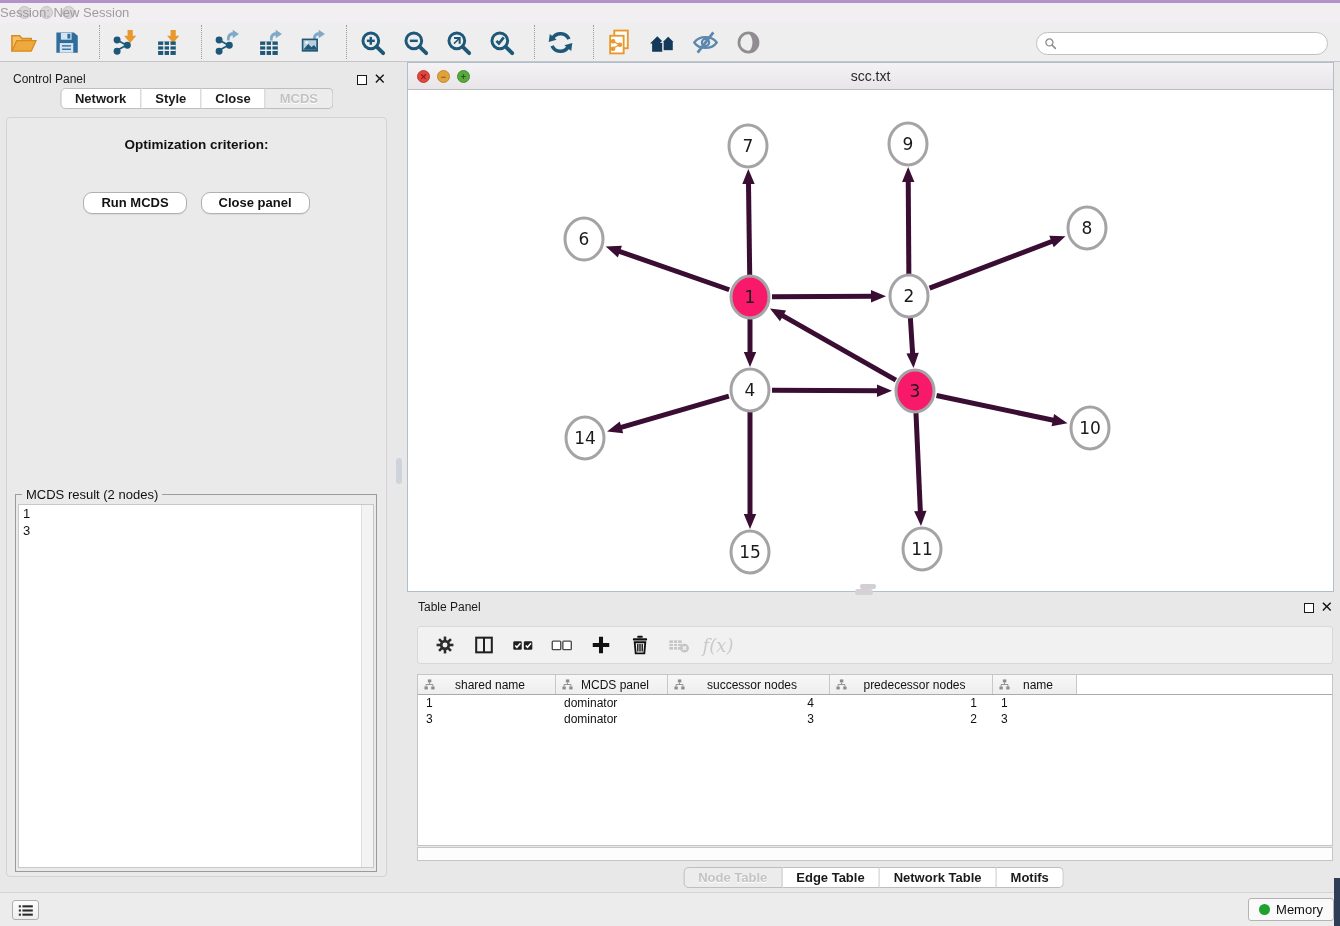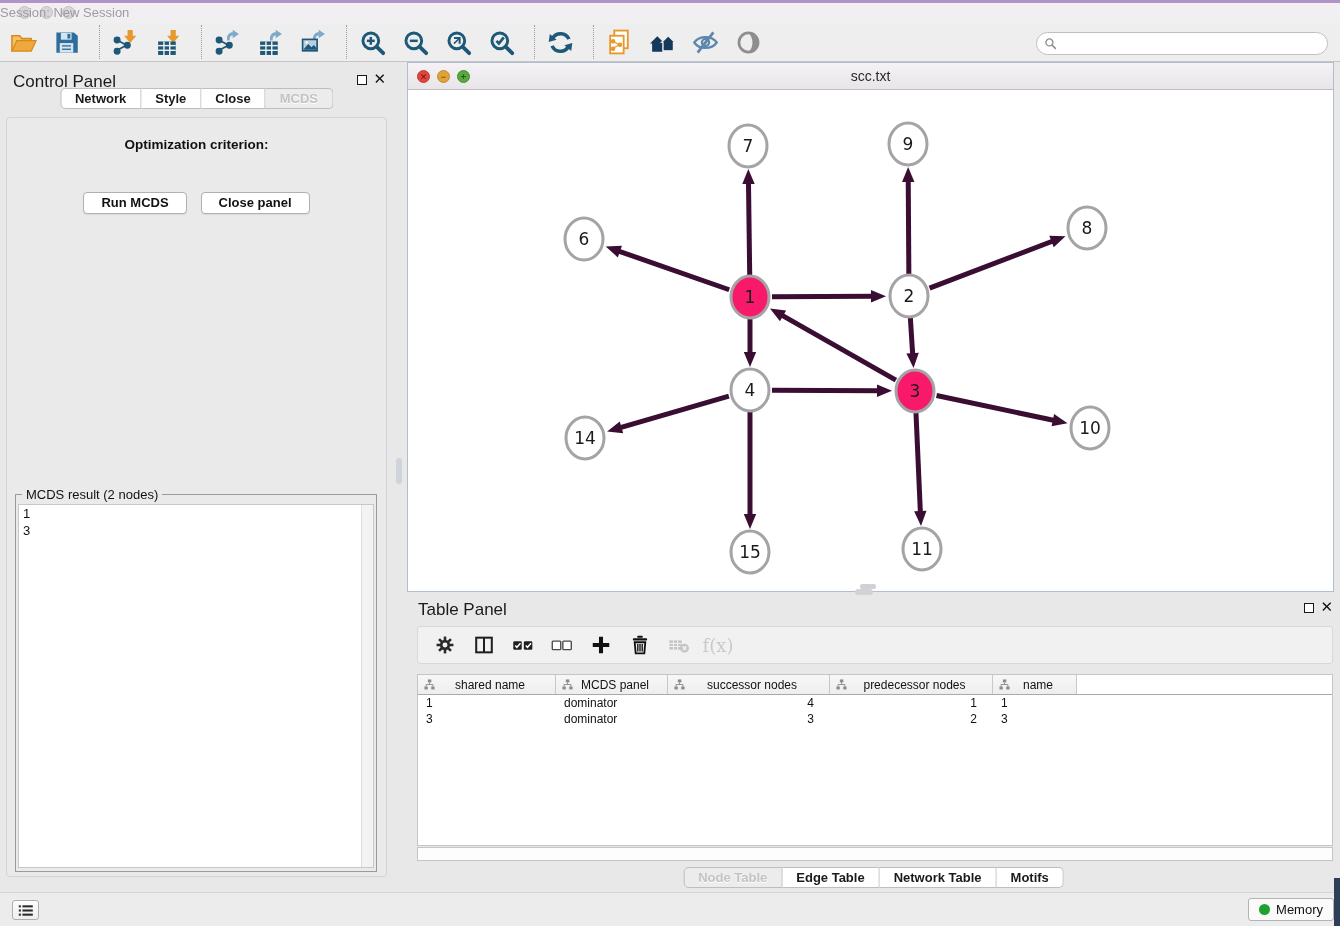--- a/index.html
+++ b/index.html
@@ -18,38 +18,38 @@
   .tbi { width:30px; height:30px; margin-right:13px; display:flex; align-items:center; justify-content:center; flex:0 0 auto; }
   .tbi svg { width:27px; height:27px; }
   .tbsep { width:1px; height:34px; border-left:1px dotted #9C9A9C; margin:0 10px 0 5px; flex:0 0 auto; }
   .search-wrap { position:absolute; right:12px; top:9px; width:292px; height:23px; background:#FFFFFF; border:1px solid #C1BFC1; border-radius:12px; display:flex; align-items:center; padding-left:7px; }
   .search-wrap svg { width:13px; height:13px; }
   .search-input { border:none; outline:none; flex:1; height:19px; font-size:13px; background:transparent; padding-left:4px; font-family:inherit; }
 
   
   .control-panel { position:absolute; left:0; top:68px; width:393px; height:813px; }
   .panel-header { position:absolute; left:0; top:0; width:100%; height:26px; }
-  .panel-title { position:absolute; left:13px; top:4px; font-size:17px; color:#1A1A1A; }
+  .panel-title { position:absolute; left:13px; top:4px; font-size:12px; color:#1A1A1A; }
   .ph-float { position:absolute; right:26px; top:7px; width:10px; height:10px; border:1.6px solid #1A1A1A; background:#FFF; }
   .ph-close { position:absolute; right:7px; top:2px; font-size:15px; font-weight:bold; color:#111; line-height:18px; }
   .tabs-row { display:flex; }
   .cp-tabs { position:absolute; top:20px; left:50%; transform:translateX(-50%); }
   .tab { background:#FFFFFF; border:1px solid #BFBDBF; border-left:none; height:21px; line-height:19px; padding:0 14px; font-size:13px; font-weight:700; color:#1A1A1A; white-space:nowrap; }
   .tab:first-child { border-left:1px solid #BFBDBF; border-radius:5px 0 0 5px; }
   .tab:last-child { border-radius:0 5px 5px 0; }
   .tab.active { background:#EDECED; color:#C4C2C4; text-shadow:0 1px 0 #FFF; }
   .cp-body { position:absolute; left:6px; right:6px; top:49px; bottom:4px; background:#EBEAEB; border:1px solid #D4D2D4; border-radius:4px; }
   .opt-label { position:absolute; top:19px; left:0; right:0; text-align:center; font-size:13.5px; font-weight:700; color:#111; }
   .combo { position:absolute; left:32px; right:34px; top:42px; height:22px; background:#FFF; border:1px solid #B5B3B5; border-radius:4px; display:flex; align-items:center; padding:0 22px 0 10px; font-size:13px; box-shadow:0 1px 1px rgba(0,0,0,0.05); }
   .combo-stepper { position:absolute; right:8px; top:4px; display:flex; flex-direction:column; gap:3px; }
   .combo-stepper i { width:0; height:0; border-left:4px solid transparent; border-right:4px solid transparent; display:block; }
   .combo-stepper .up { border-bottom:5px solid #3A3A3A; }
   .combo-stepper .dn { border-top:5px solid #3A3A3A; }
   .btn-row { position:absolute; top:74px; left:0; right:0; display:flex; justify-content:center; gap:14px; }
-  .btn { background:#FFF; border:1px solid #B2B0B2; border-radius:4px; height:22px; line-height:20px; padding:0 17px; font-size:13px; font-weight:700; color:#111; box-shadow:0 1px 1px rgba(0,0,0,0.07); }
+  .btn { background:#FFF; border:1px solid #B2B0B2; border-radius:9px; height:22px; line-height:20px; padding:0 17px; font-size:13px; font-weight:700; color:#111; box-shadow:0 1px 1px rgba(0,0,0,0.07); }
   .fieldset { position:absolute; left:8px; right:9px; top:376px; height:378px; border:1px solid #9C9A9C; }
   .fieldset-label { position:absolute; top:-8px; left:6px; background:#EBEAEB; padding:0 4px; font-size:13px; color:#111; }
   .result-box { position:absolute; left:2px; right:2px; top:9px; bottom:3px; background:#FFFFFF; border:1px solid #C9C7C9; }
   .result-scroll { position:absolute; right:0; top:0; bottom:0; width:12px; background:#F4F3F4; border-left:1px solid #DFDDDF; }
   .result-text { position:absolute; left:4px; top:1px; font-size:13px; line-height:16.5px; white-space:pre; color:#111; }
 
   
   .v-split-handle { position:absolute; left:396px; top:458px; width:6px; height:26px; border-radius:3px; background:#CFD4DC; }
   .h-split-handle { position:absolute; left:855px; top:589px; width:18px; height:6px; border-radius:3px; background:#D4D2D4; }
 
@@ -64,21 +64,21 @@
   .nwl.max { background:#58A83F; color:#1E5E0F; border:1px solid #468F30; }
   .nw-canvas { position:absolute; left:0; top:27px; width:925px; height:501px; background:#FFF; }
   .nw-nub { position:absolute; left:452px; bottom:2px; width:16px; height:5px; background:#D2D0D2; border-radius:2px; }
 
   
   .table-panel { position:absolute; left:407px; top:596px; width:933px; height:296px; }
   .tp-toolbar { position:absolute; left:10px; right:7px; top:30px; height:38px; background:#F2F1F2; border:1px solid #D9D7D9; border-radius:3px; display:flex; align-items:center; padding-left:14px; }
   .tpi { width:26px; height:26px; margin-right:13px; display:flex; align-items:center; justify-content:center; }
   .tpi svg { width:22px; height:22px; }
   .tpi.disabled { opacity:0.45; }
-  .fx-glyph { font-family:"DejaVu Serif","Liberation Serif",serif; font-size:18px; color:#9B999B; }
+  .fx-glyph { font-family:"DejaVu Serif","Liberation Serif",serif; font-style:italic; font-size:18px; color:#9B999B; }
   .tp-table { position:absolute; left:10px; right:7px; top:78px; height:172px; background:#FFF; border:1px solid #C6C4C6; overflow:hidden; }
   .t-head { display:flex; height:20px; border-bottom:1px solid #ABA9AB; }
   .t-hcell { background:linear-gradient(#F8F7F8,#EFEEEF); border-right:1px solid #C9C7C9; display:flex; align-items:center; font-size:12px; color:#111; flex:0 0 auto; }
   .t-hcell .tree { margin:0 0 0 6px; flex:0 0 auto; display:flex; }
   .t-hcell .lbl { flex:1; text-align:center; padding-right:10px; }
   .t-hfill { flex:1; background:#FFF; }
   .t-row { display:flex; height:16px; }
   .t-cell { font-size:12px; line-height:16px; flex:0 0 auto; color:#111; white-space:nowrap; overflow:hidden; }
   .t-cell.left { padding-left:8px; text-align:left; }
   .t-cell.right { padding-right:16px; text-align:right; }

